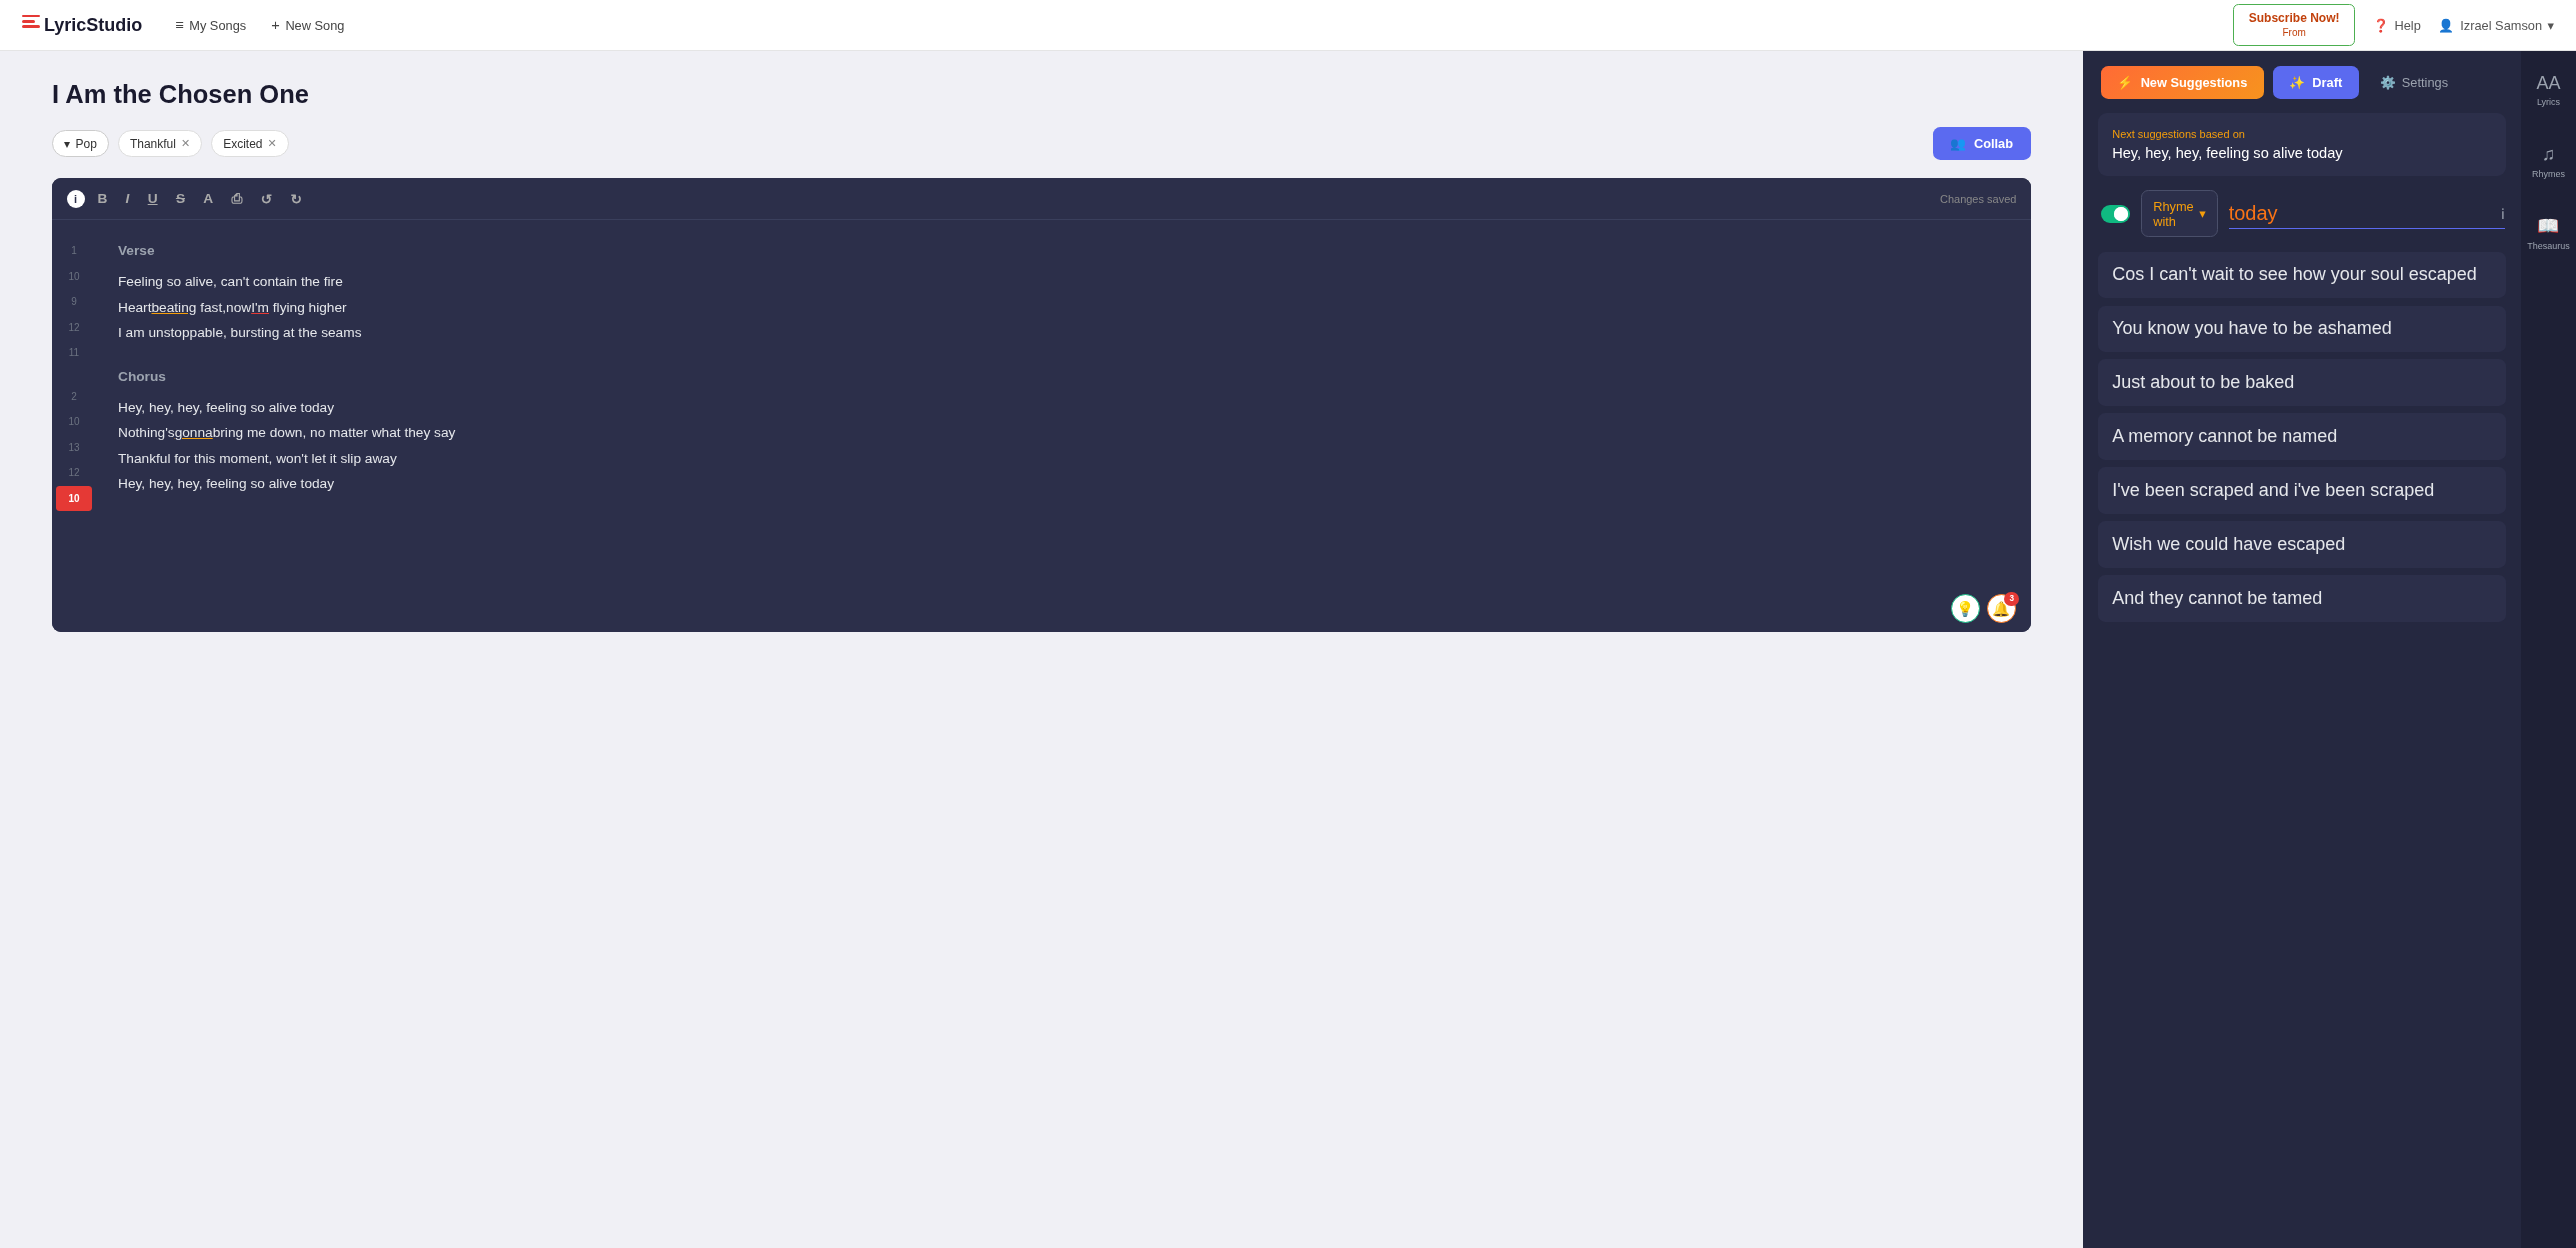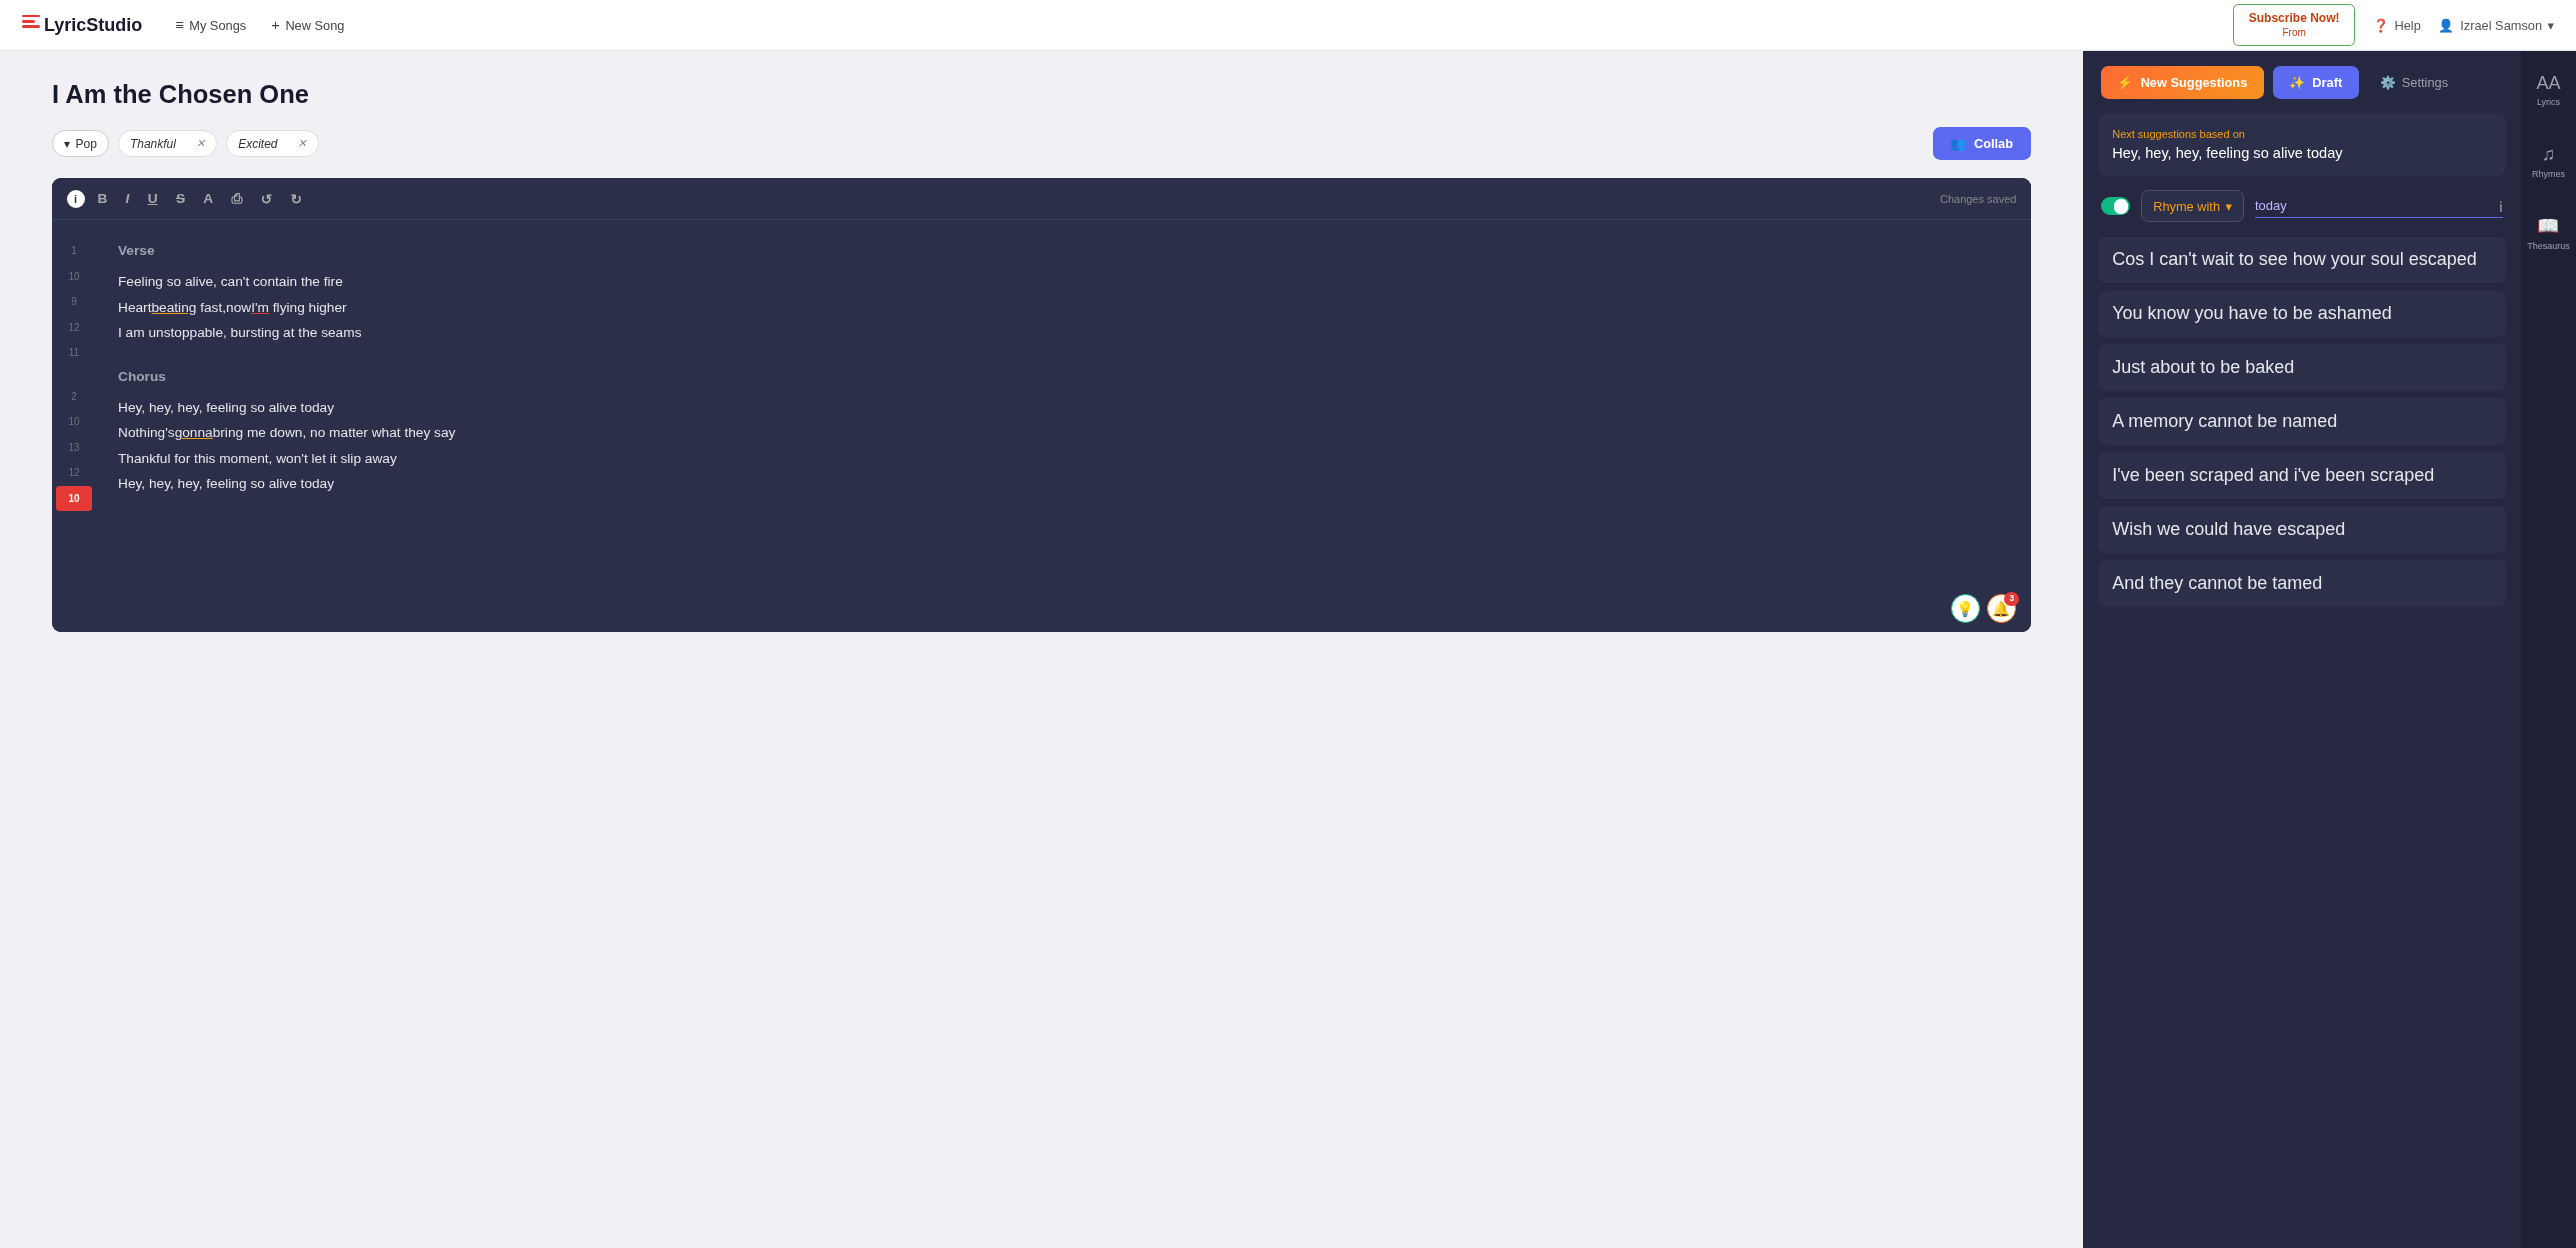--- a/index.html
+++ b/index.html
@@ -124,28 +124,27 @@
       background: #fff;
       padding: 5.5px 11px;
       border-radius: 18px;
       font-size: 12px;
       color: #333;
       cursor: pointer;
     }
     .tag-item {
       display: flex;
       align-items: center;
-      gap: 20px;
+      gap: 5px;
       background: #fff;
       border: 0.9px solid #ddd;
       padding: 5.5px 11px;
       border-radius: 18px;
       font-size: 12px;
       color: #333;
-      font-style: italic;
     }
     .tag-close {
       cursor: pointer;
       color: #888;
       font-size: 11px;
     }
     .collab-btn {
       margin-left: auto;
       display: flex;
       align-items: center;
@@ -443,22 +442,22 @@
       flex: 1;
       border-bottom: 1.8px solid #5b6af0;
       display: flex;
       align-items: center;
       gap: 7.3px;
     }
     .rhyme-input {
       background: transparent;
       border: none;
       outline: none;
-      color: #c4b5fd;
-      font-size: 13px;
+      color: #f97316;
+      font-size: 20px;
       flex: 1;
       padding: 3.6px 0;
     }
     .rhyme-info {
       color: #9ca3af;
       font-size: 14.6px;
       cursor: pointer;
     }
 
     

